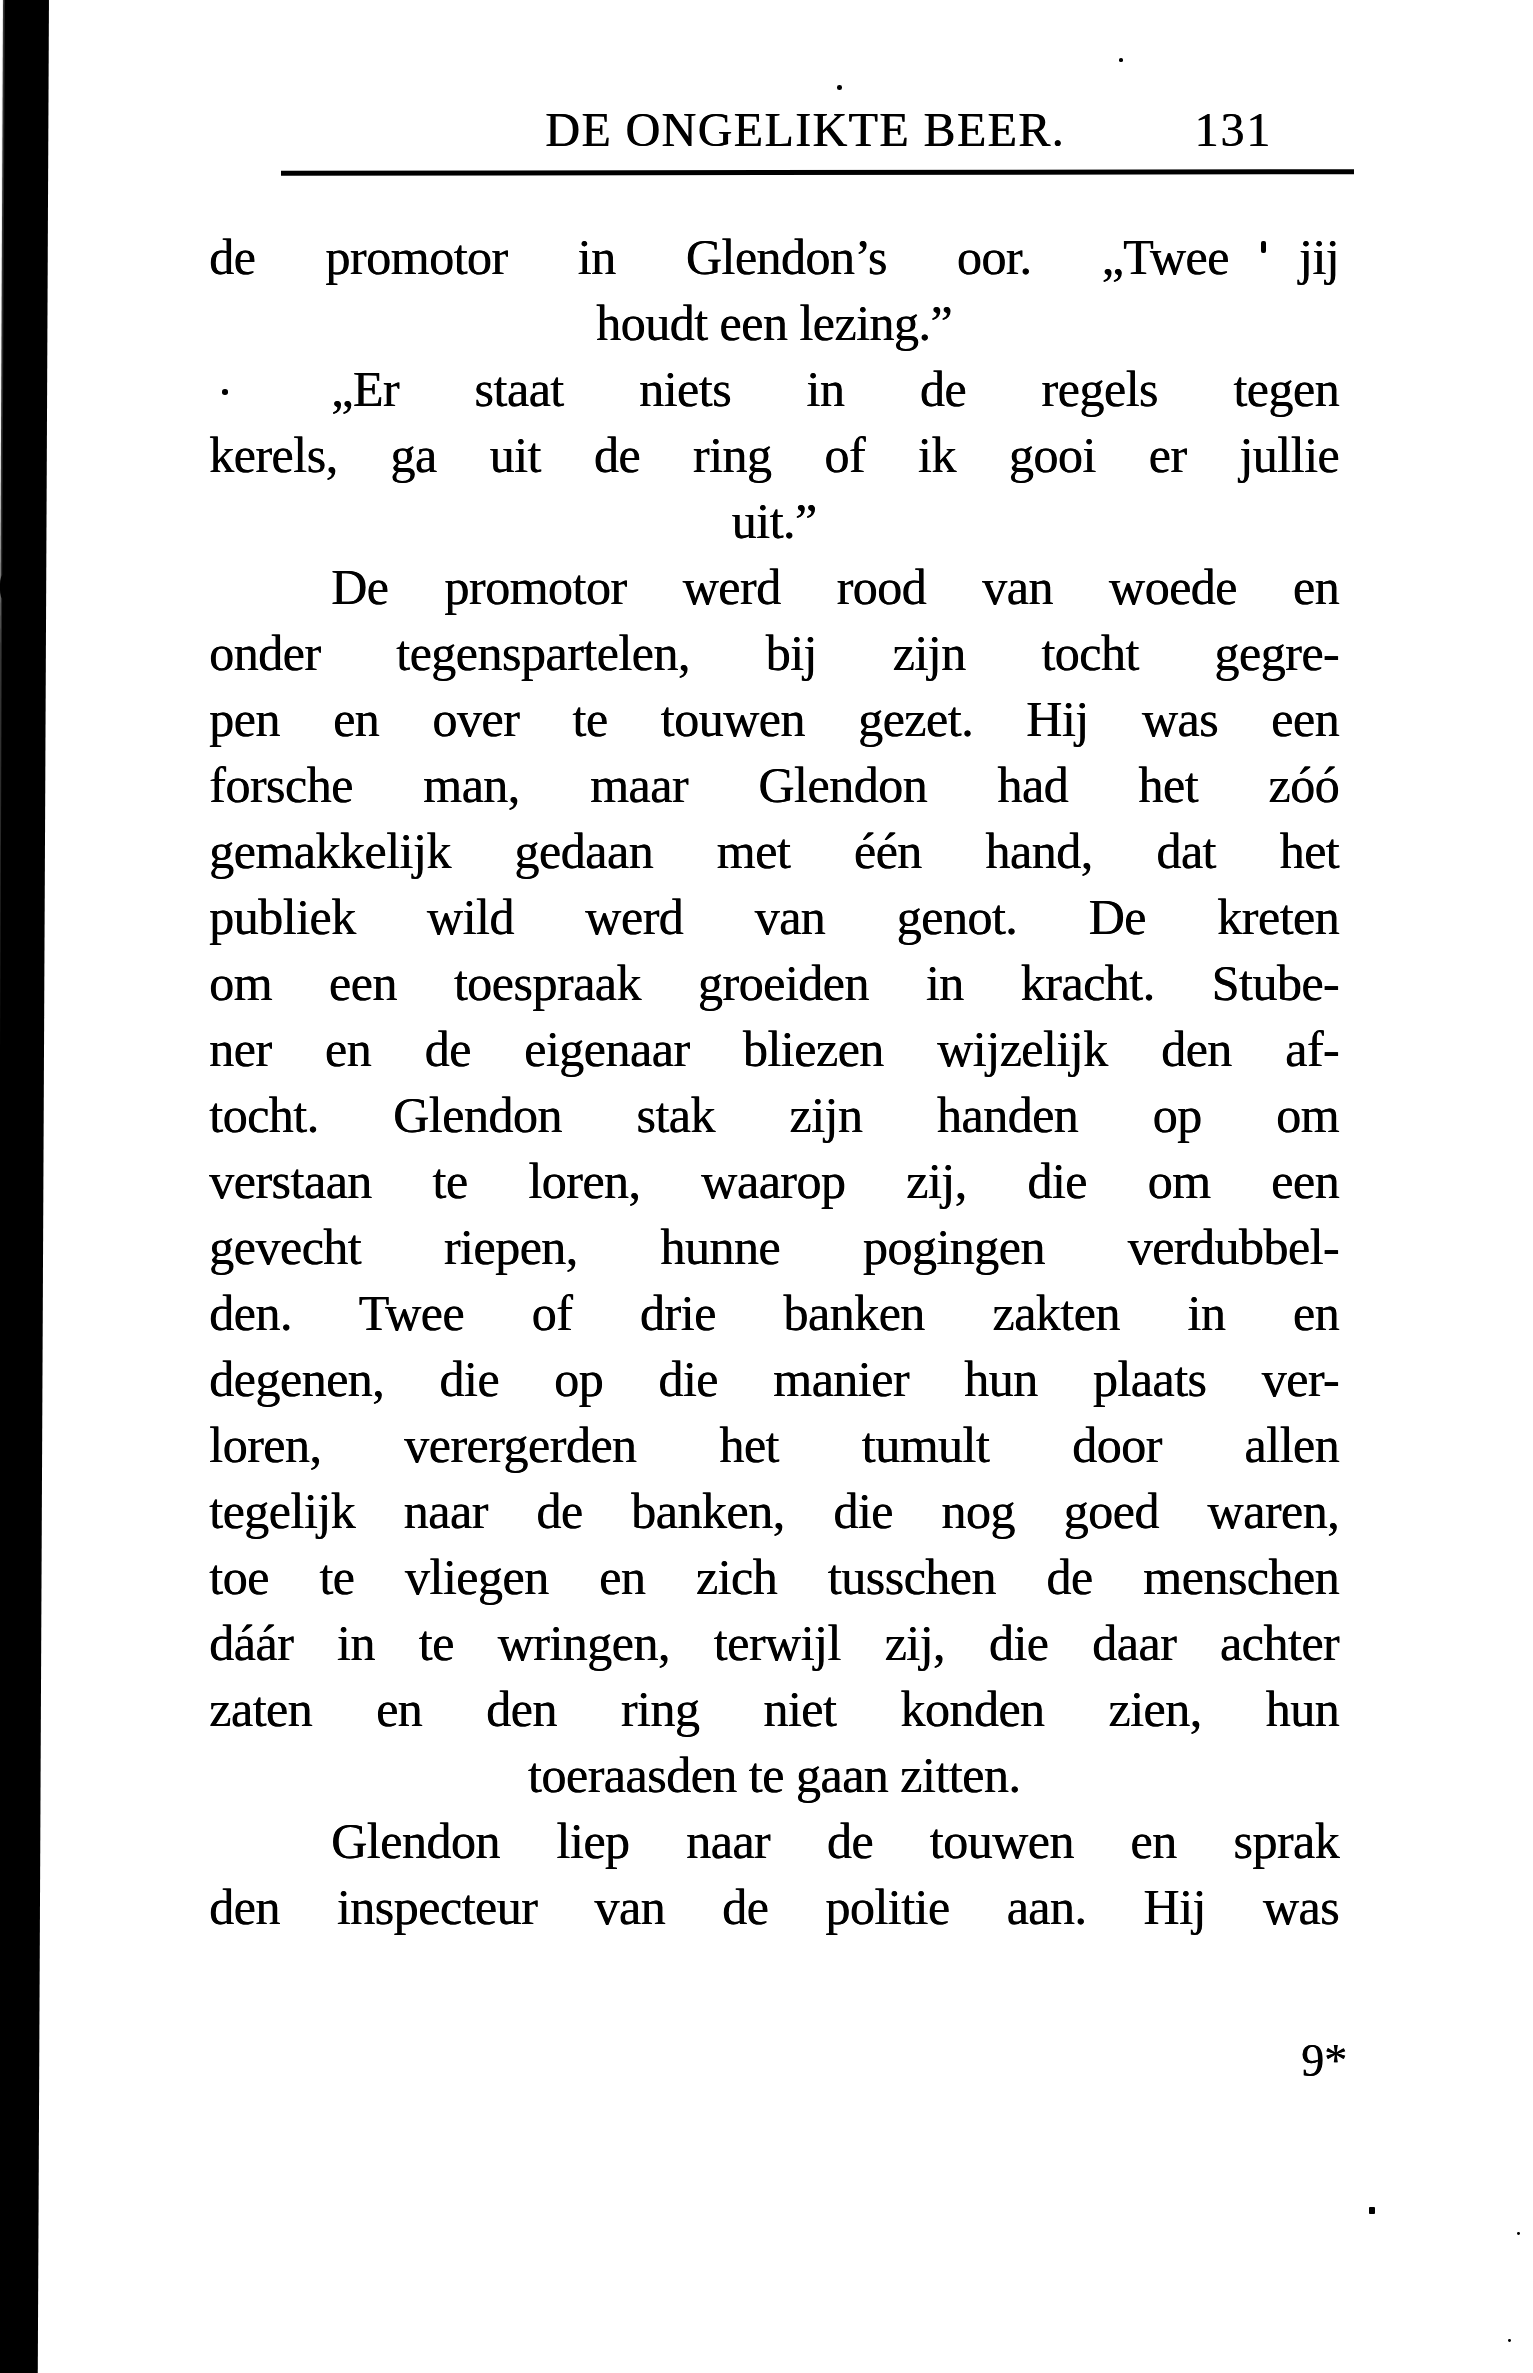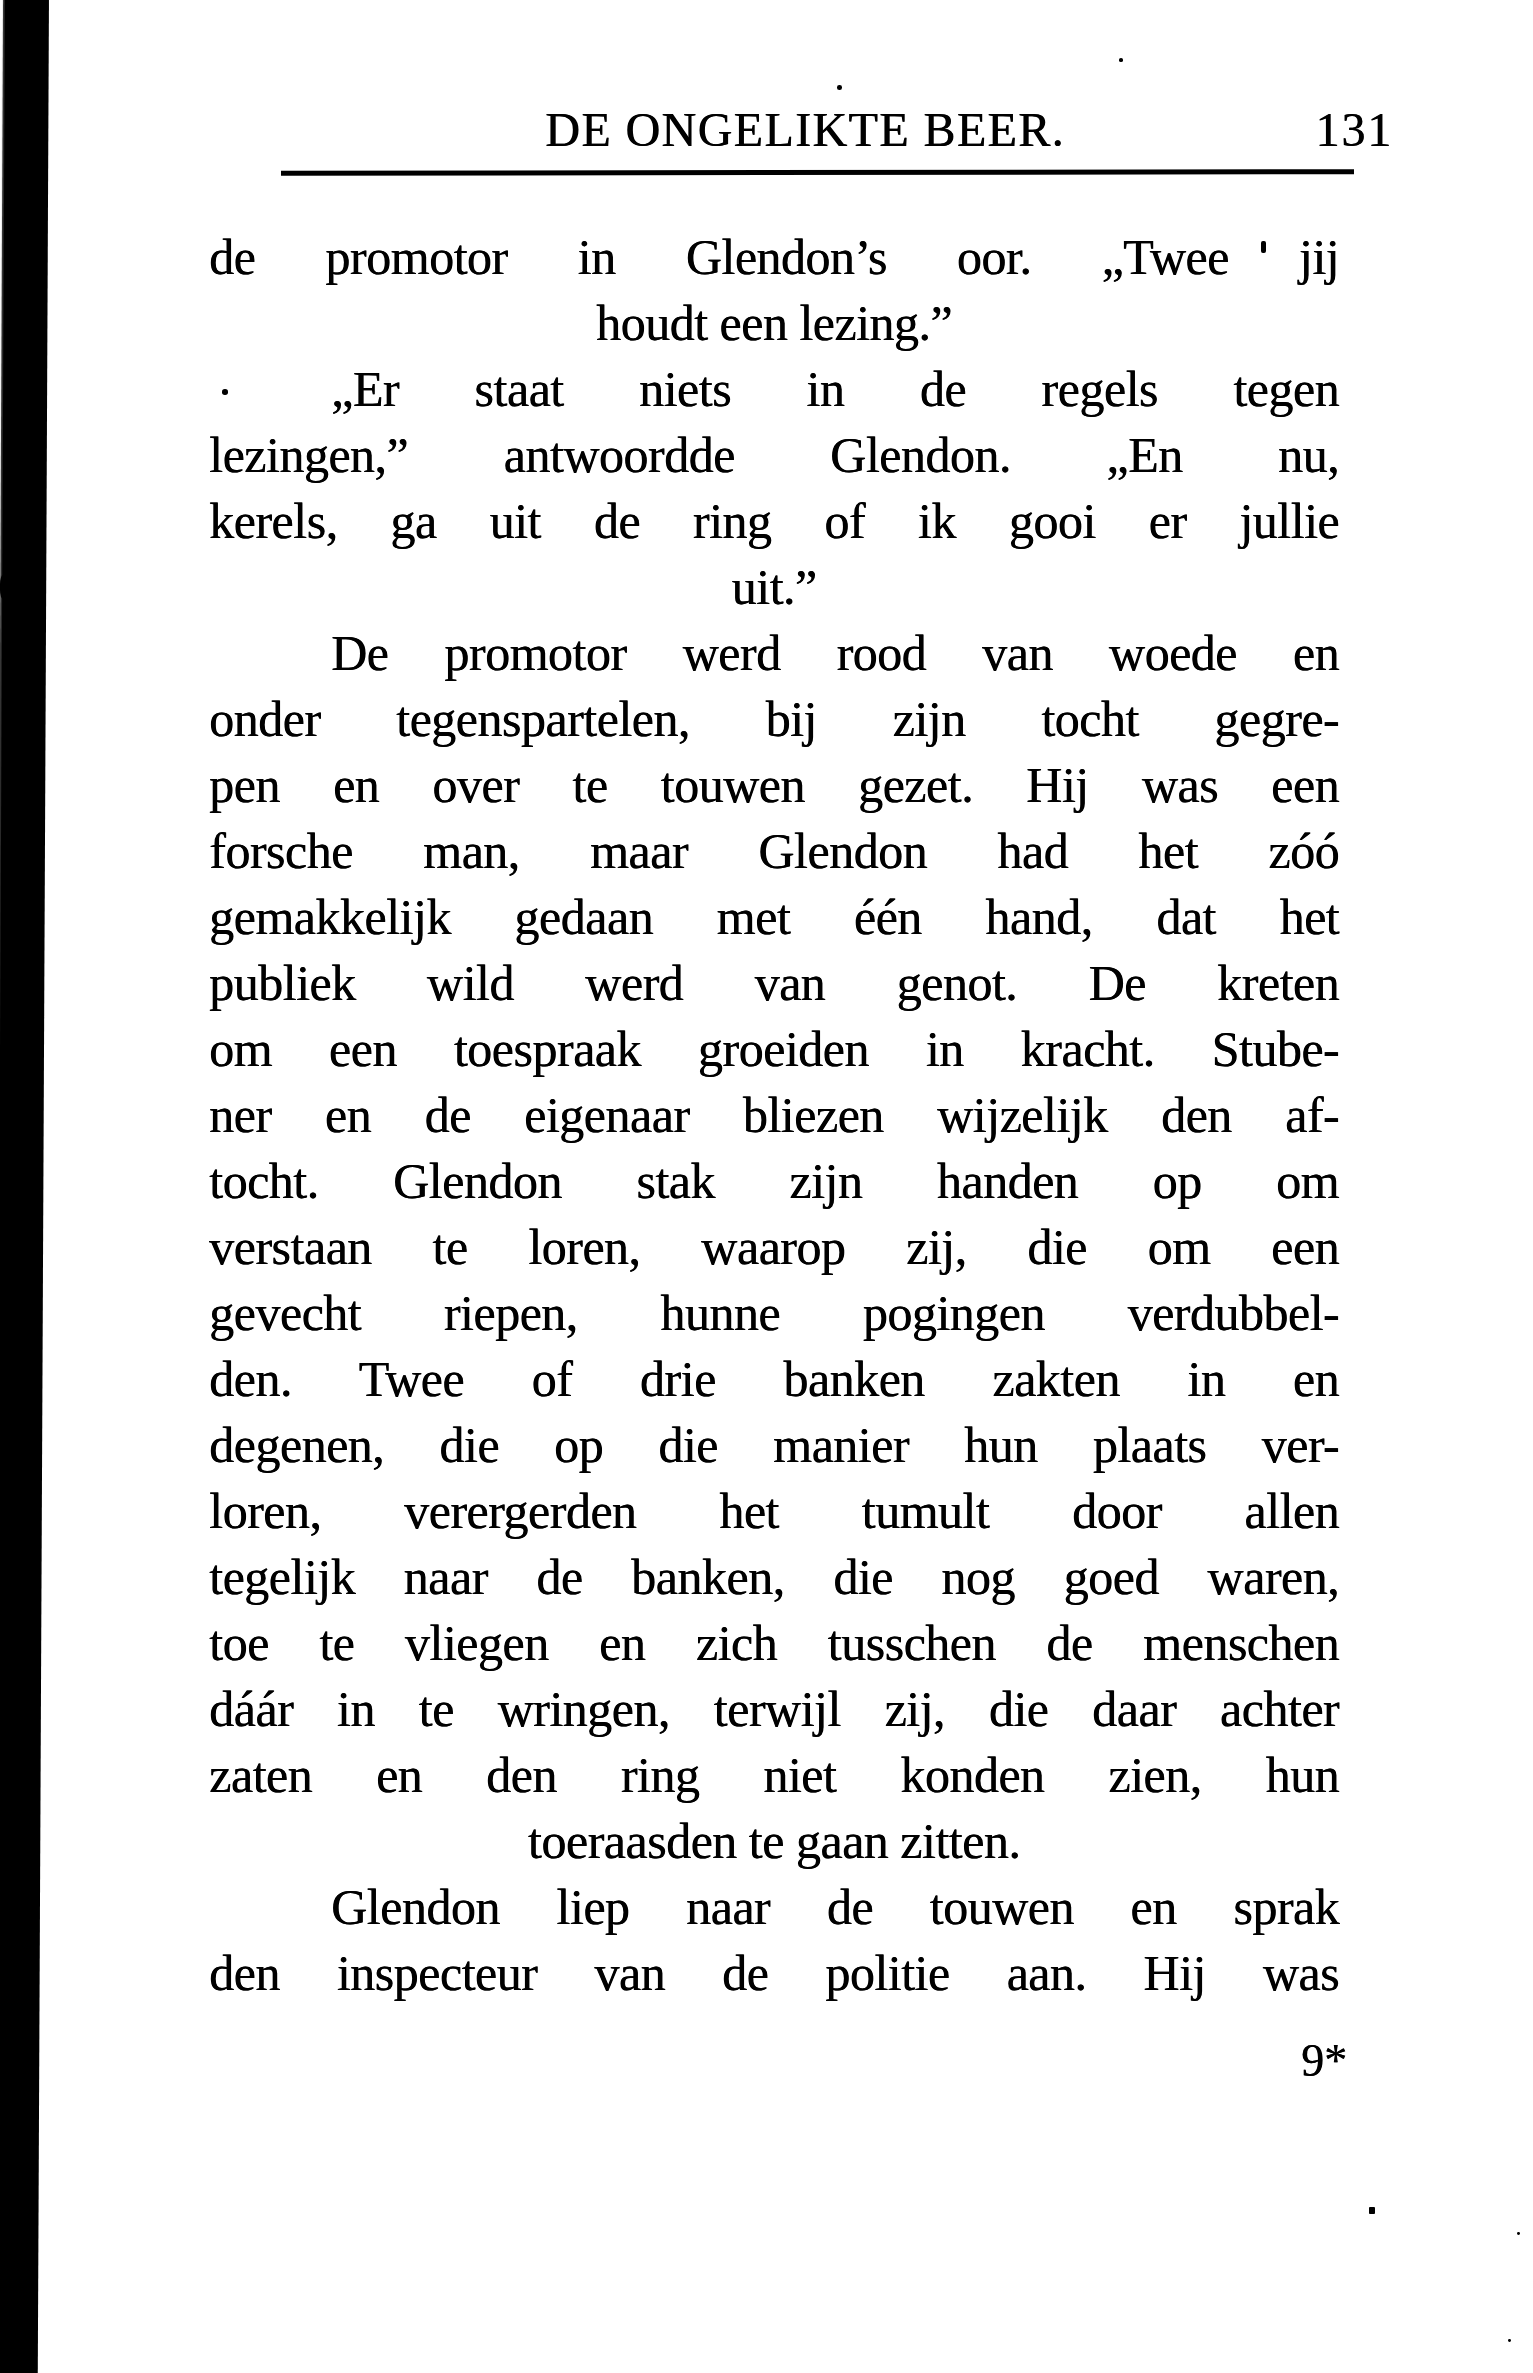--- a/index.html
+++ b/index.html
@@ -36,21 +36,21 @@
     left: 805px;
     transform: translateX(-50%);
     font-size: 48px;
     letter-spacing: 1.4px;
     white-space: nowrap;
     text-shadow: 0.6px 0 0 #000;
   }
   .page-number {
     position: absolute;
     top: 102px;
-    left: 1393px;
+    left: 1272px;
     transform: translateX(-100%);
     font-size: 48px;
     letter-spacing: 1.9px;
     text-shadow: 0.6px 0 0 #000;
   }
   .header-rule {
     position: absolute;
     top: 170px;
     left: 281px;
     width: 1073px;
@@ -105,21 +105,20 @@
   <div class="strip-notch" style="left:11px; top:2245px; width:10.2px; height:33px;"></div>
 
   <div class="running-title">DE ONGELIKTE BEER.</div>
   <div class="page-number">131</div>
   <div class="header-rule"></div>
 
   <div class="body-text" id="body-lines">
       <div class="line">de promotor in Glendon’s oor. „Twee jij</div>
       <div class="line end">houdt een lezing.”</div>
       <div class="line indent">„Er staat niets in de regels tegen</div>
-      <div class="line">lezingen,” antwoordde Glendon. „En nu,</div>
       <div class="line">kerels, ga uit de ring of ik gooi er jullie</div>
       <div class="line end">uit.”</div>
       <div class="line indent">De promotor werd rood van woede en</div>
       <div class="line">onder tegenspartelen, bij zijn tocht gegre-</div>
       <div class="line">pen en over te touwen gezet. Hij was een</div>
       <div class="line">forsche man, maar Glendon had het zóó</div>
       <div class="line">gemakkelijk gedaan met één hand, dat het</div>
       <div class="line">publiek wild werd van genot. De kreten</div>
       <div class="line">om een toespraak groeiden in kracht. Stube-</div>
       <div class="line">ner en de eigenaar bliezen wijzelijk den af-</div>

